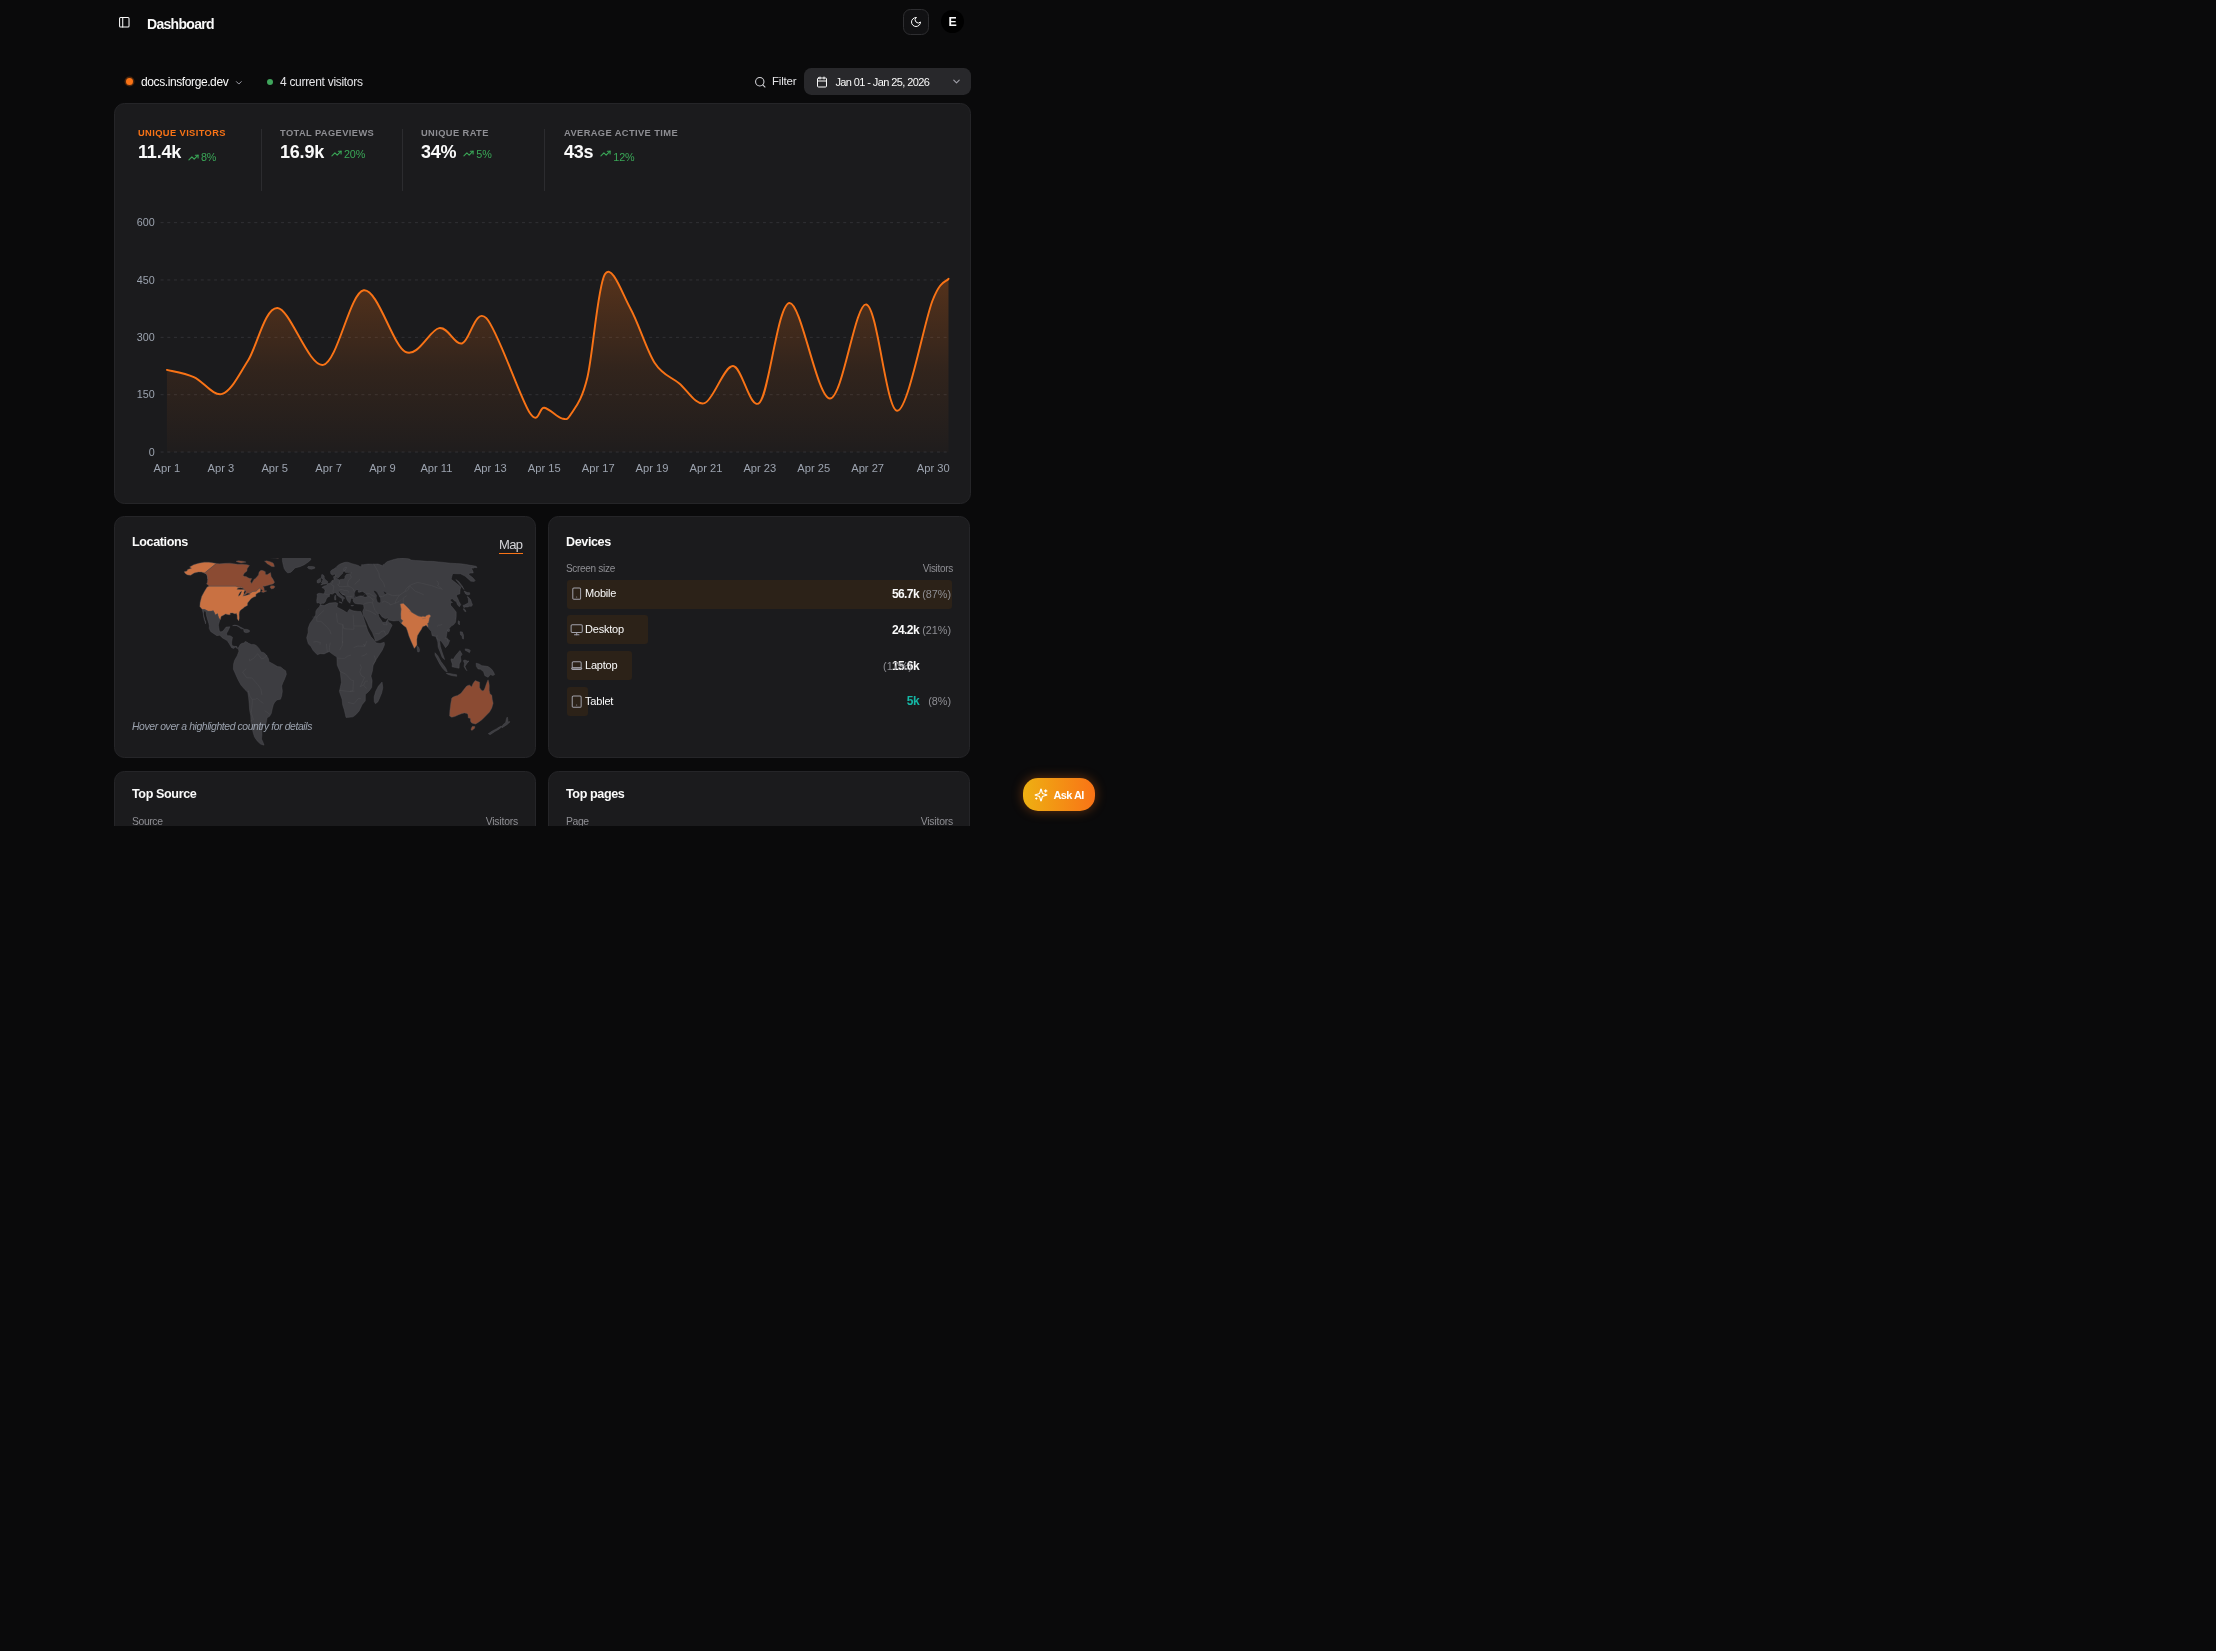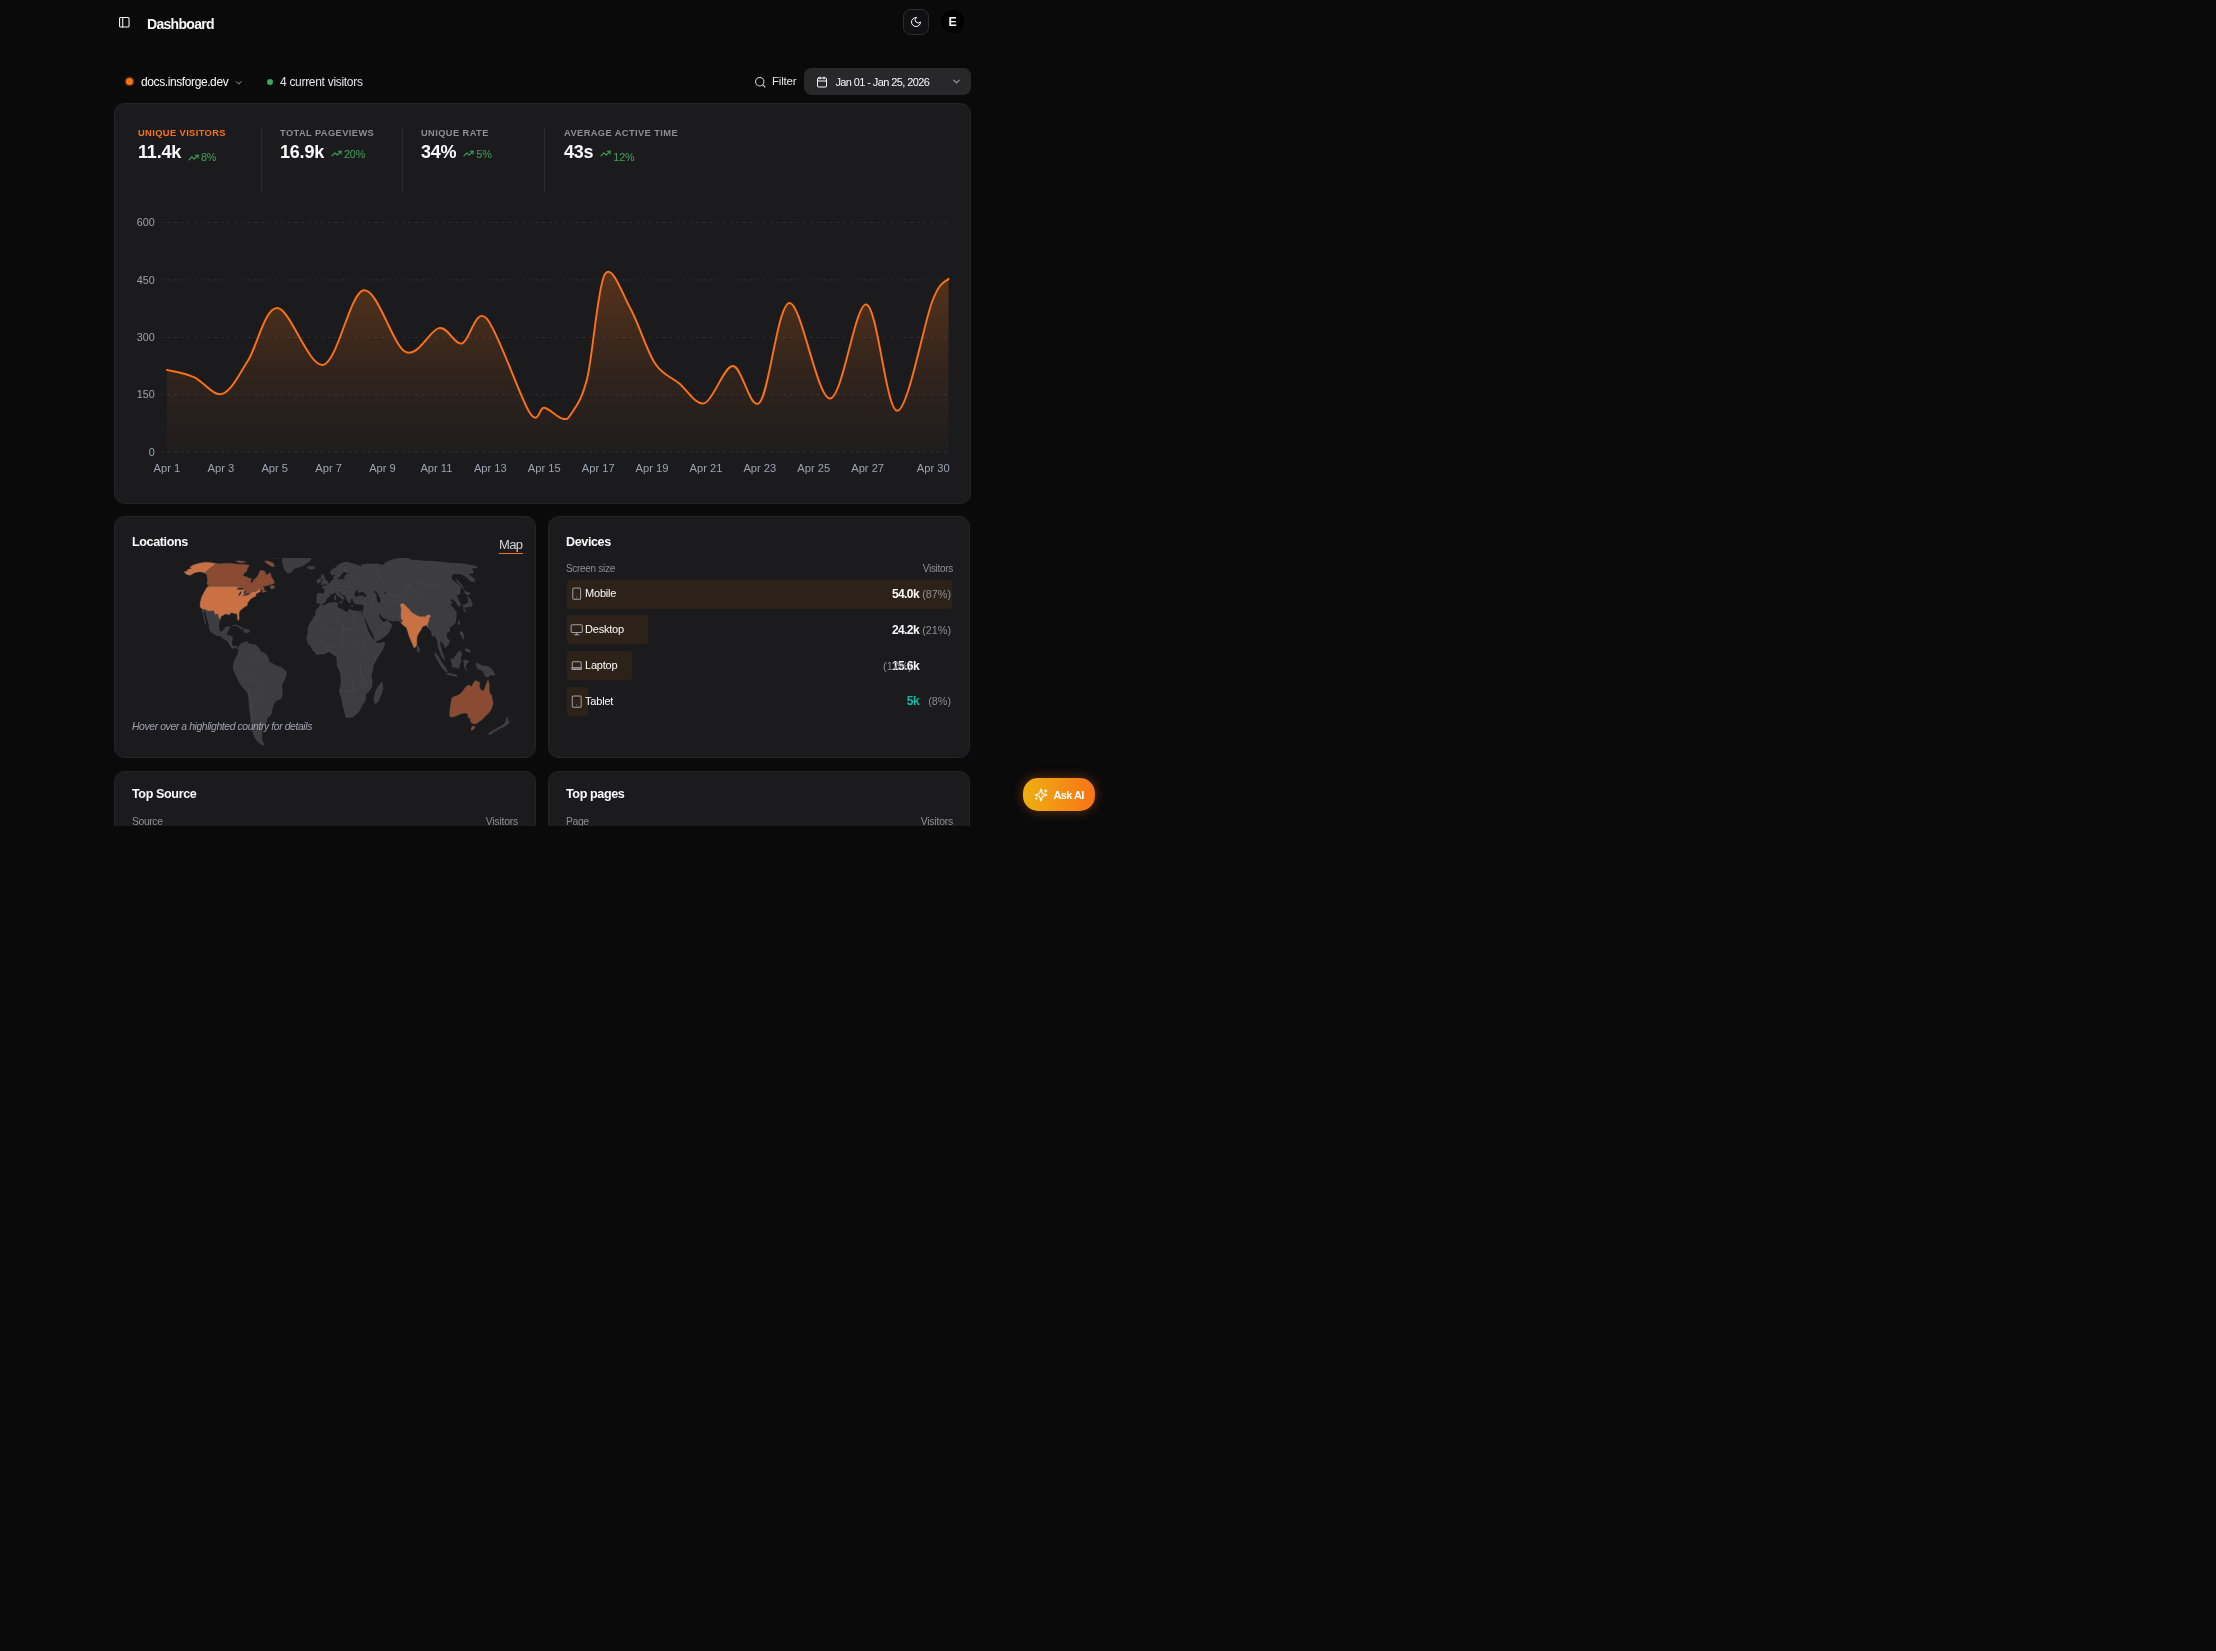--- a/index.html
+++ b/index.html
@@ -234,21 +234,21 @@
 <div class="card" style="left:548px;top:516px;width:422px;height:242px"></div>
 <div class="abs" style="left:566px;top:535px;font-size:12.6px;font-weight:700;letter-spacing:-0.4px">Devices</div>
 <div class="abs" style="left:566px;top:563px;font-size:10px;letter-spacing:-0.3px;color:#8e8e93">Screen size</div>
 <div class="abs" style="left:804px;top:563px;width:149px;text-align:right;font-size:10px;letter-spacing:-0.3px;color:#8e8e93">Visitors</div>
 <div class="abs" style="left:567px;top:580px;width:385px;height:29px;background:#2c2218;border-radius:3px"></div>
 <svg class="abs ic" style="left:570px;top:587px" width="13.4" height="13.4" viewBox="0 0 24 24" fill="none" stroke="#a1a1aa" stroke-width="1.8" stroke-linecap="round" stroke-linejoin="round">
     <rect x="5" y="2" width="14" height="20" rx="2"></rect>
     <path d="M12 18h.01"></path>
   </svg>
 <div class="abs" style="left:585px;top:587px;font-size:11px;letter-spacing:-0.2px;color:#fafafa">Mobile</div>
-<div class="abs" style="left:770px;top:587px;width:149px;text-align:right;font-size:12px;font-weight:700;letter-spacing:-0.6px;color:#fafafa">54.0k</div>
+<div class="abs" style="left:770px;top:587px;width:149px;text-align:right;font-size:12px;font-weight:700;letter-spacing:-0.6px;color:#fafafa">56.7k</div>
 <div class="abs" style="left:844px;top:588px;width:107px;text-align:right;font-size:10.8px;color:#8e8e93">(87%)</div>
 <div class="abs" style="left:567px;top:615px;width:81px;height:29px;background:#2c2218;border-radius:3px"></div>
 <svg class="abs ic" style="left:570px;top:623px" width="13.4" height="13.4" viewBox="0 0 24 24" fill="none" stroke="#a1a1aa" stroke-width="1.8" stroke-linecap="round" stroke-linejoin="round">
     <rect x="2" y="3" width="20" height="14" rx="2"></rect>
     <line x1="8" y1="21" x2="16" y2="21"></line>
     <line x1="12" y1="17" x2="12" y2="21"></line>
   </svg>
 <div class="abs" style="left:585px;top:623px;font-size:11px;letter-spacing:-0.2px;color:#fafafa">Desktop</div>
 <div class="abs" style="left:770px;top:623px;width:149px;text-align:right;font-size:12px;font-weight:700;letter-spacing:-0.6px;color:#fafafa">24.2k</div>
 <div class="abs" style="left:844px;top:624px;width:107px;text-align:right;font-size:10.8px;color:#8e8e93">(21%)</div>

